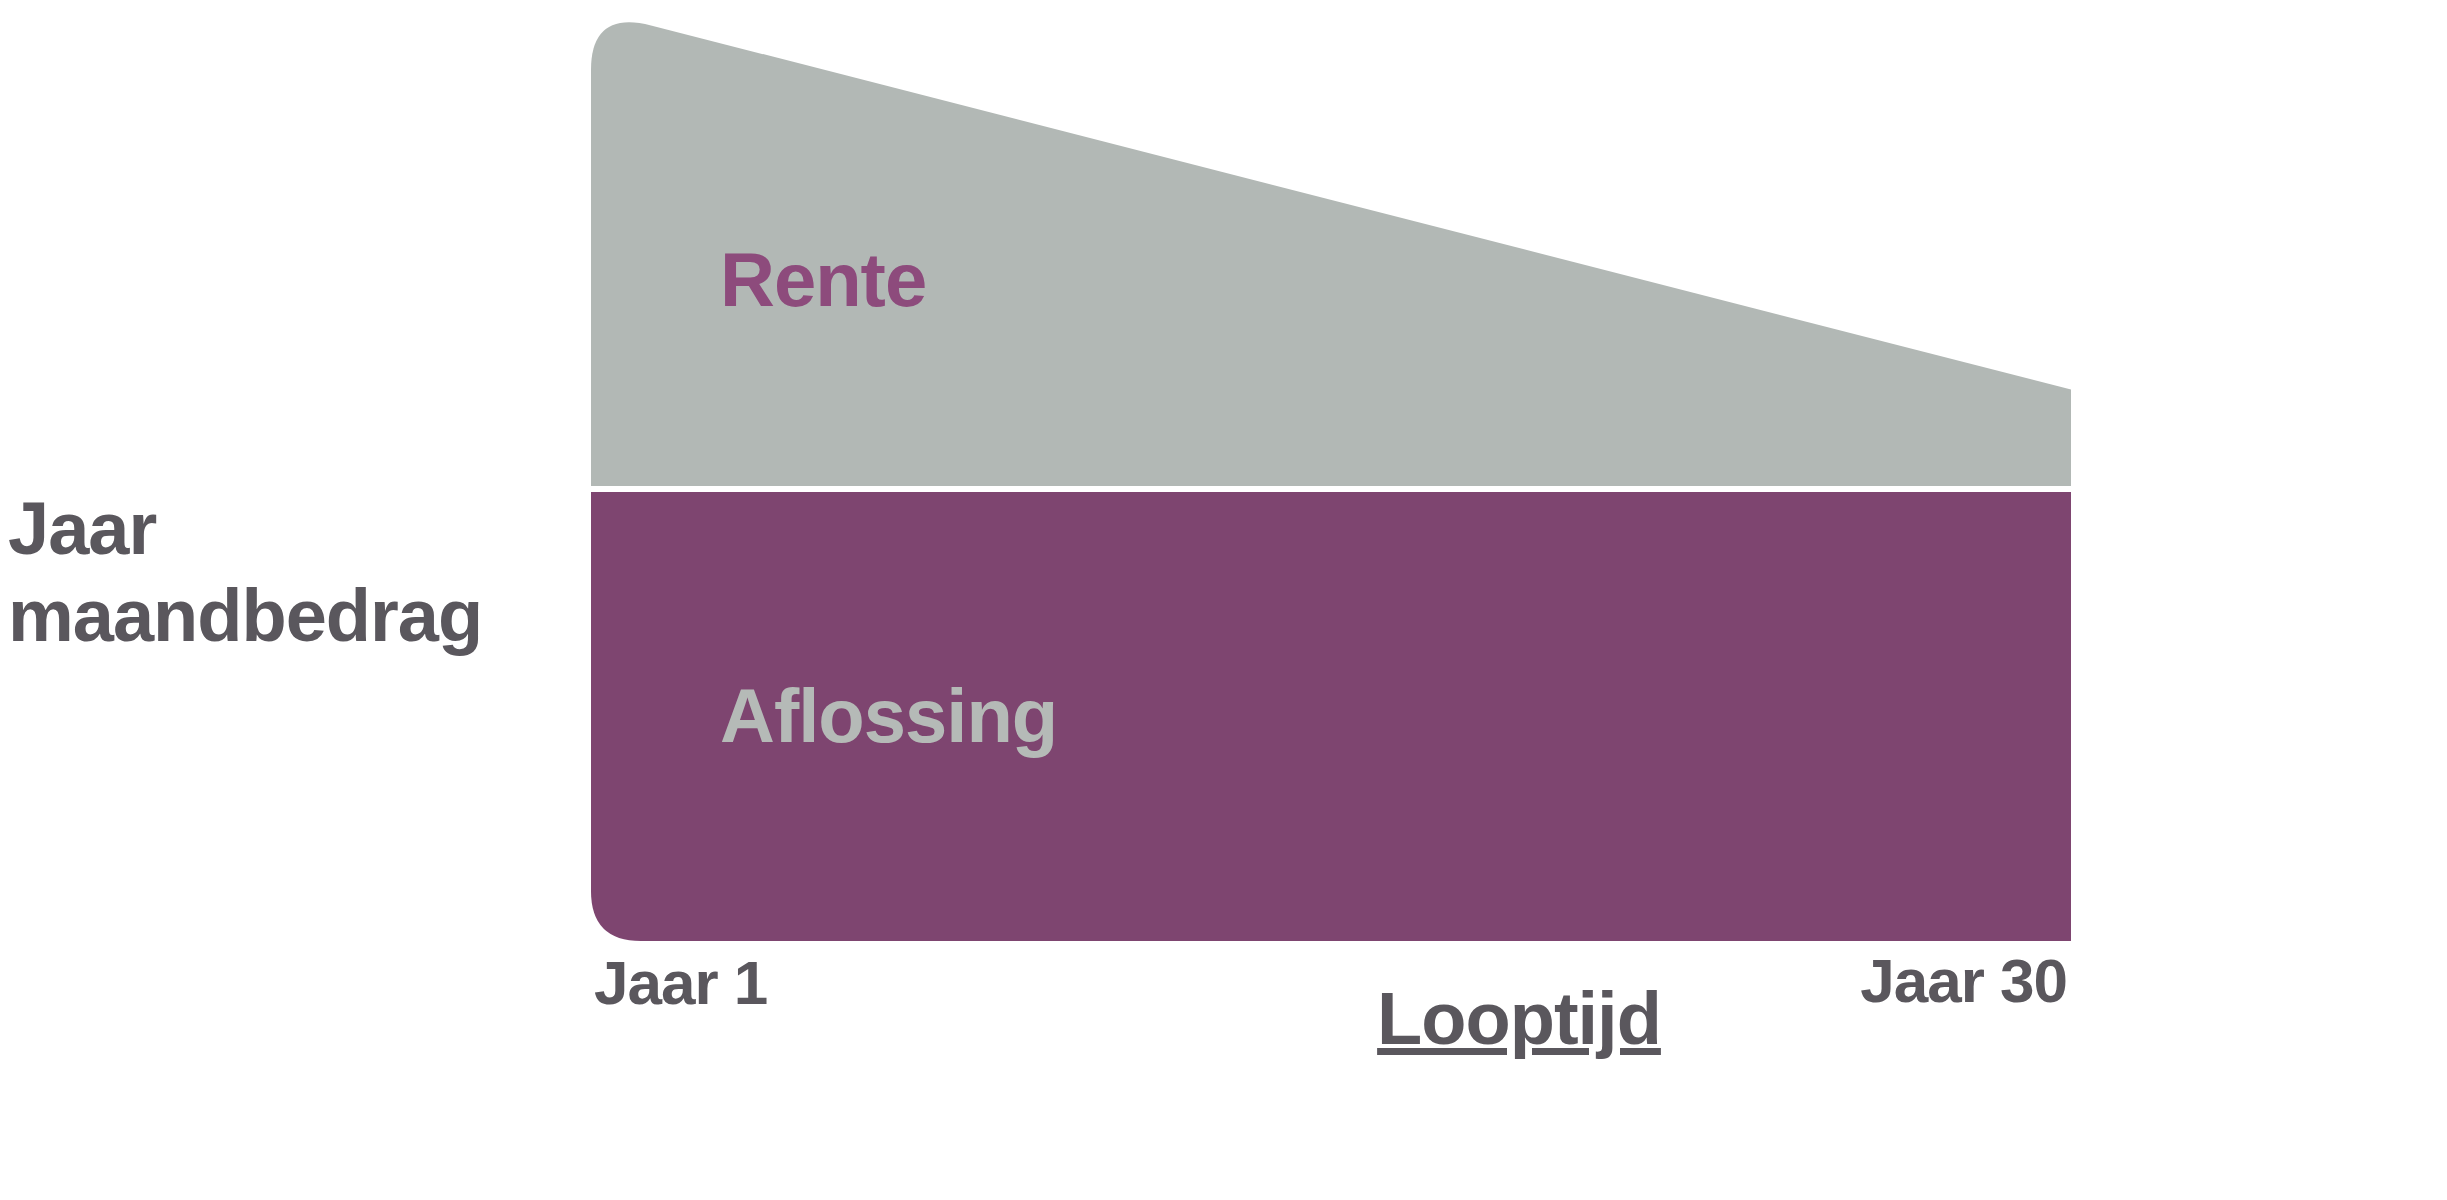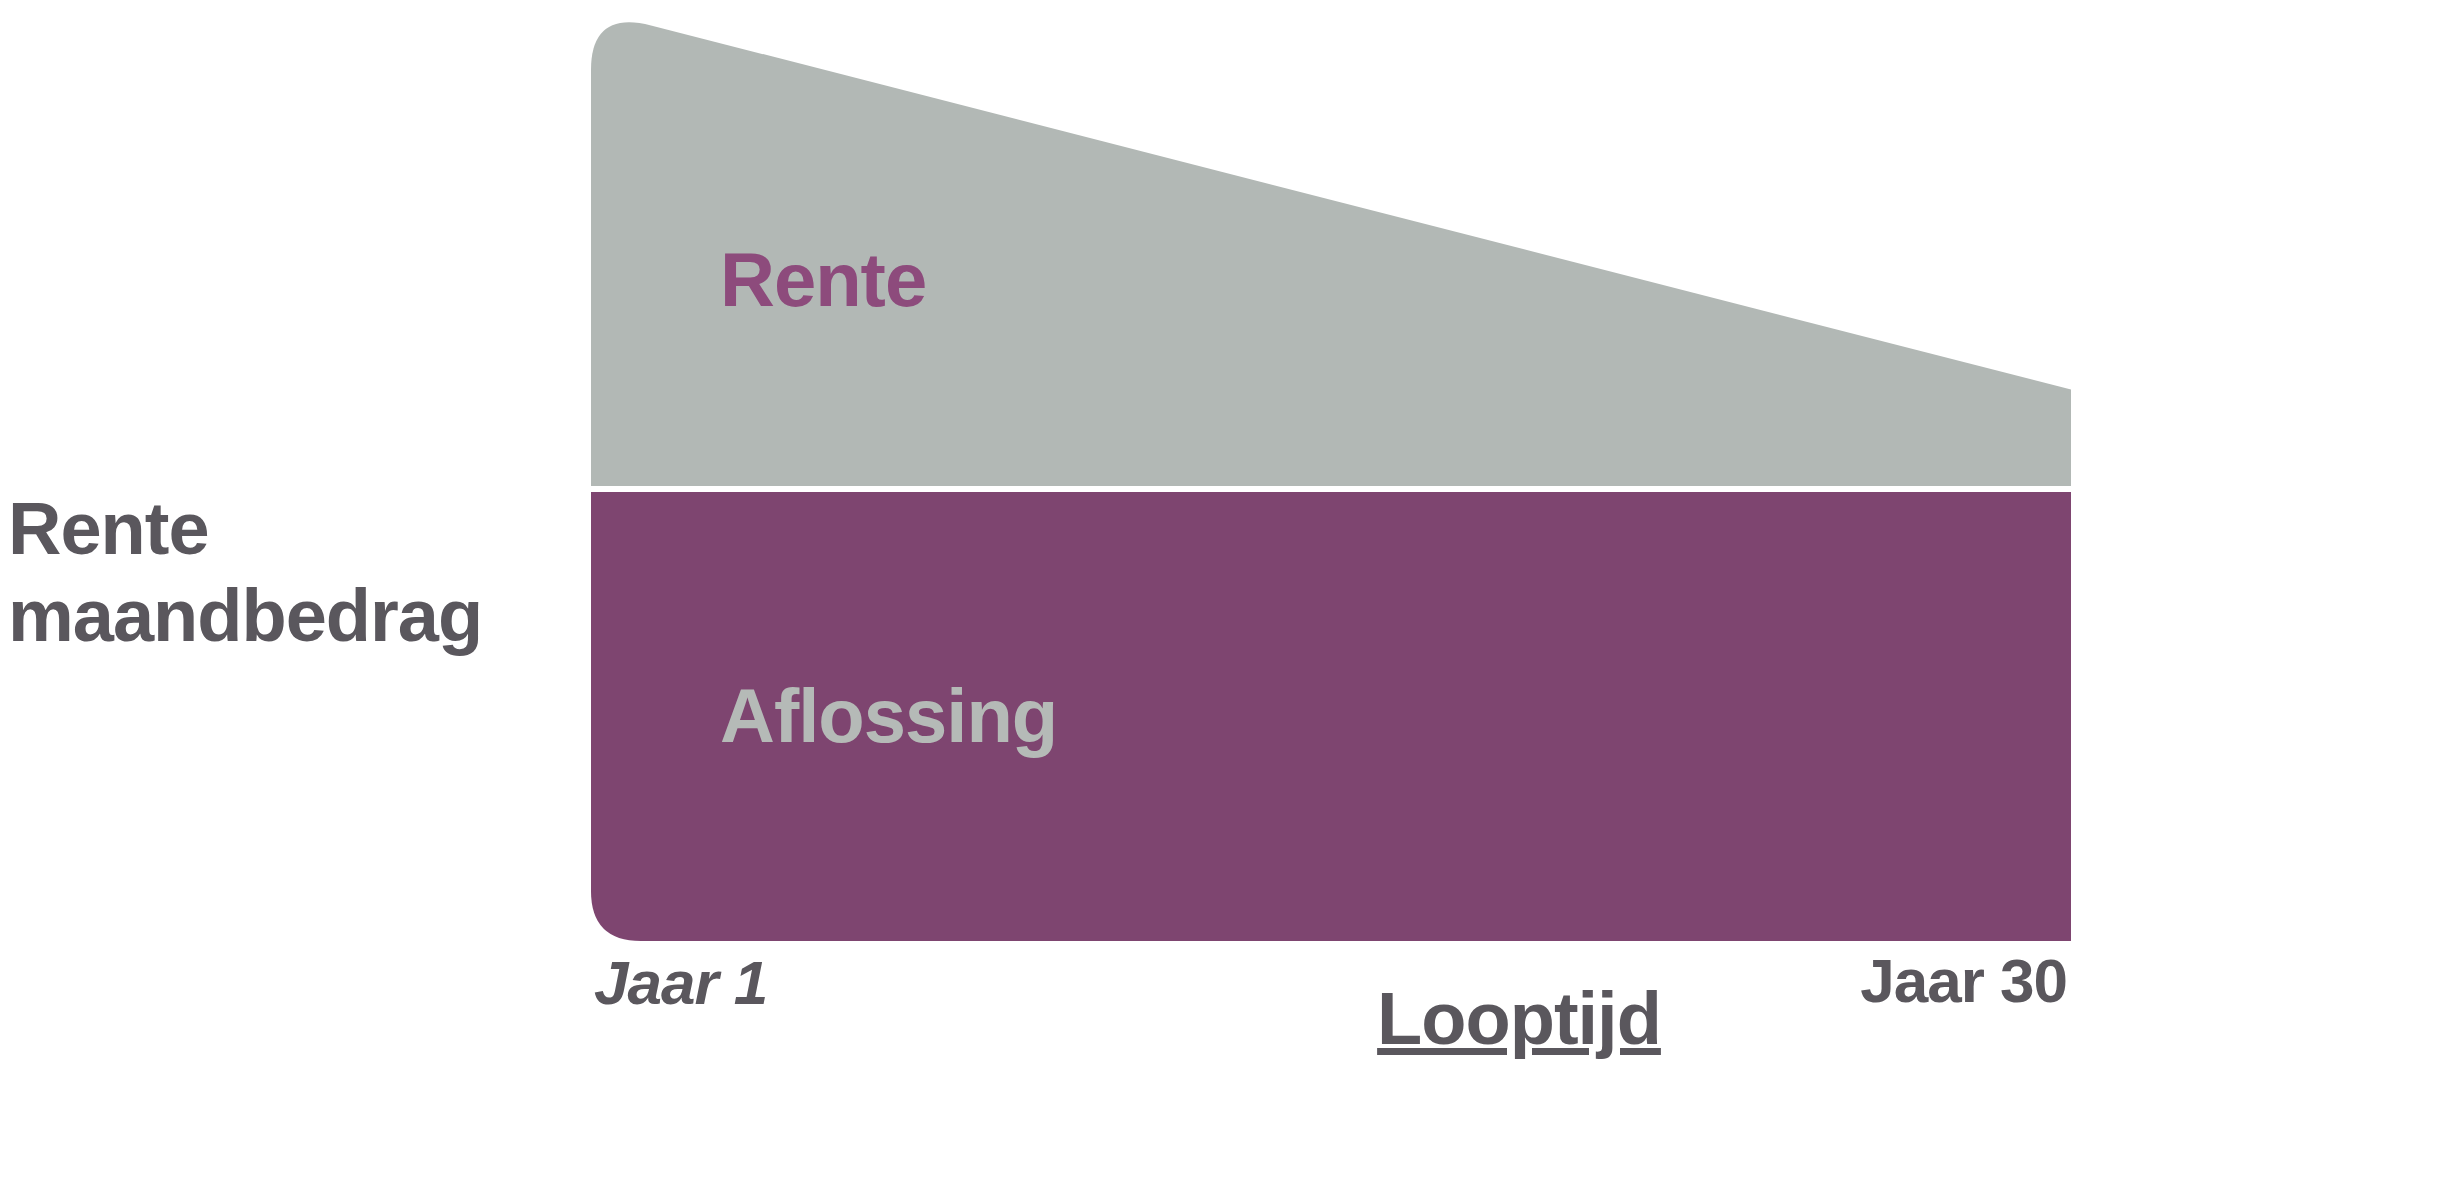--- a/index.html
+++ b/index.html
@@ -45,21 +45,20 @@
     top: 486px;
     font-size: 74px;
     line-height: 1.17;
     width: 560px;
     white-space: normal;
   }
   .x-tick-start {
     left: 594px;
     top: 950px;
     font-size: 62px;
-    font-style: italic;
   }
   .x-tick-end {
     right: 4px;
     top: 948px;
     font-size: 62px;
   }
   .x-axis-label {
     left: 591px;
     width: 1856px;
     top: 980px;
@@ -75,21 +74,21 @@
 
   <svg class="chart-svg" viewBox="0 0 2447 1200" aria-hidden="true">
     <path d="M591,486 L591,70.06 Q591,10.060000000000002 651,25.4 L2447,486 Z" fill="#b2b8b5"></path>
     <path d="M591,492 L2447,492 L2447,891 Q2447,941 2397,941 L641,941 Q591,941 591,891 Z" fill="#7e4570"></path>
   </svg>
 
   <div class="lbl rente-label" style="color: rgb(141, 75, 124);">Rente</div>
 
   <div class="lbl aflossing-label" style="color: rgb(181, 186, 183); text-align: right;">Aflossing</div>
 
-  <div class="lbl y-axis-label" style="color: rgb(90, 87, 93);">Rente maandbedrag</div>
+  <div class="lbl y-axis-label" style="color: rgb(90, 87, 93);">Jaar maandbedrag</div>
 
   <div class="lbl x-tick-start" style="color: rgb(90, 87, 93);">Jaar 1</div>
 
   <div class="lbl x-tick-end" style="color: rgb(90, 87, 93);">Jaar 30</div>
 
   <div class="lbl x-axis-label" style="color: rgb(90, 87, 93);">Looptijd</div>
 
 </div>
 
 </body></html>

